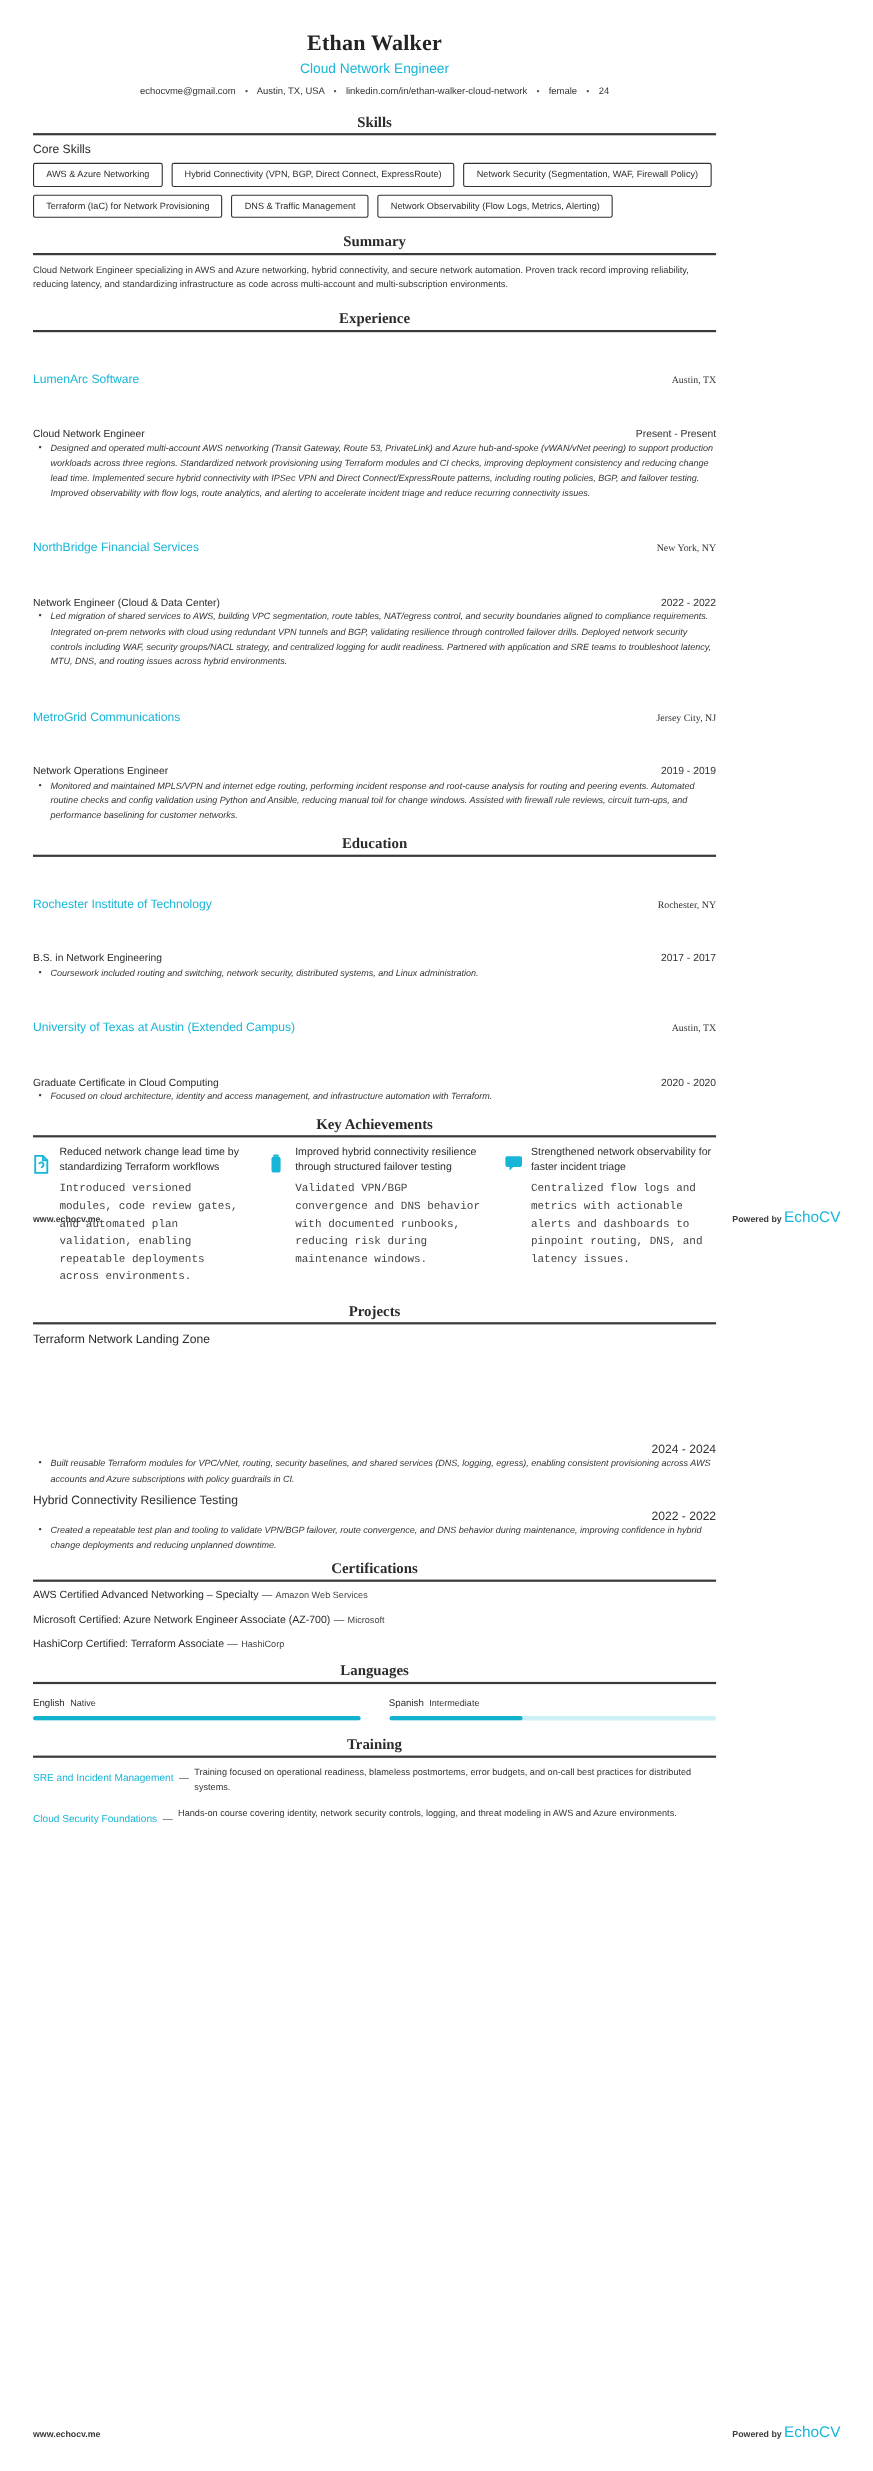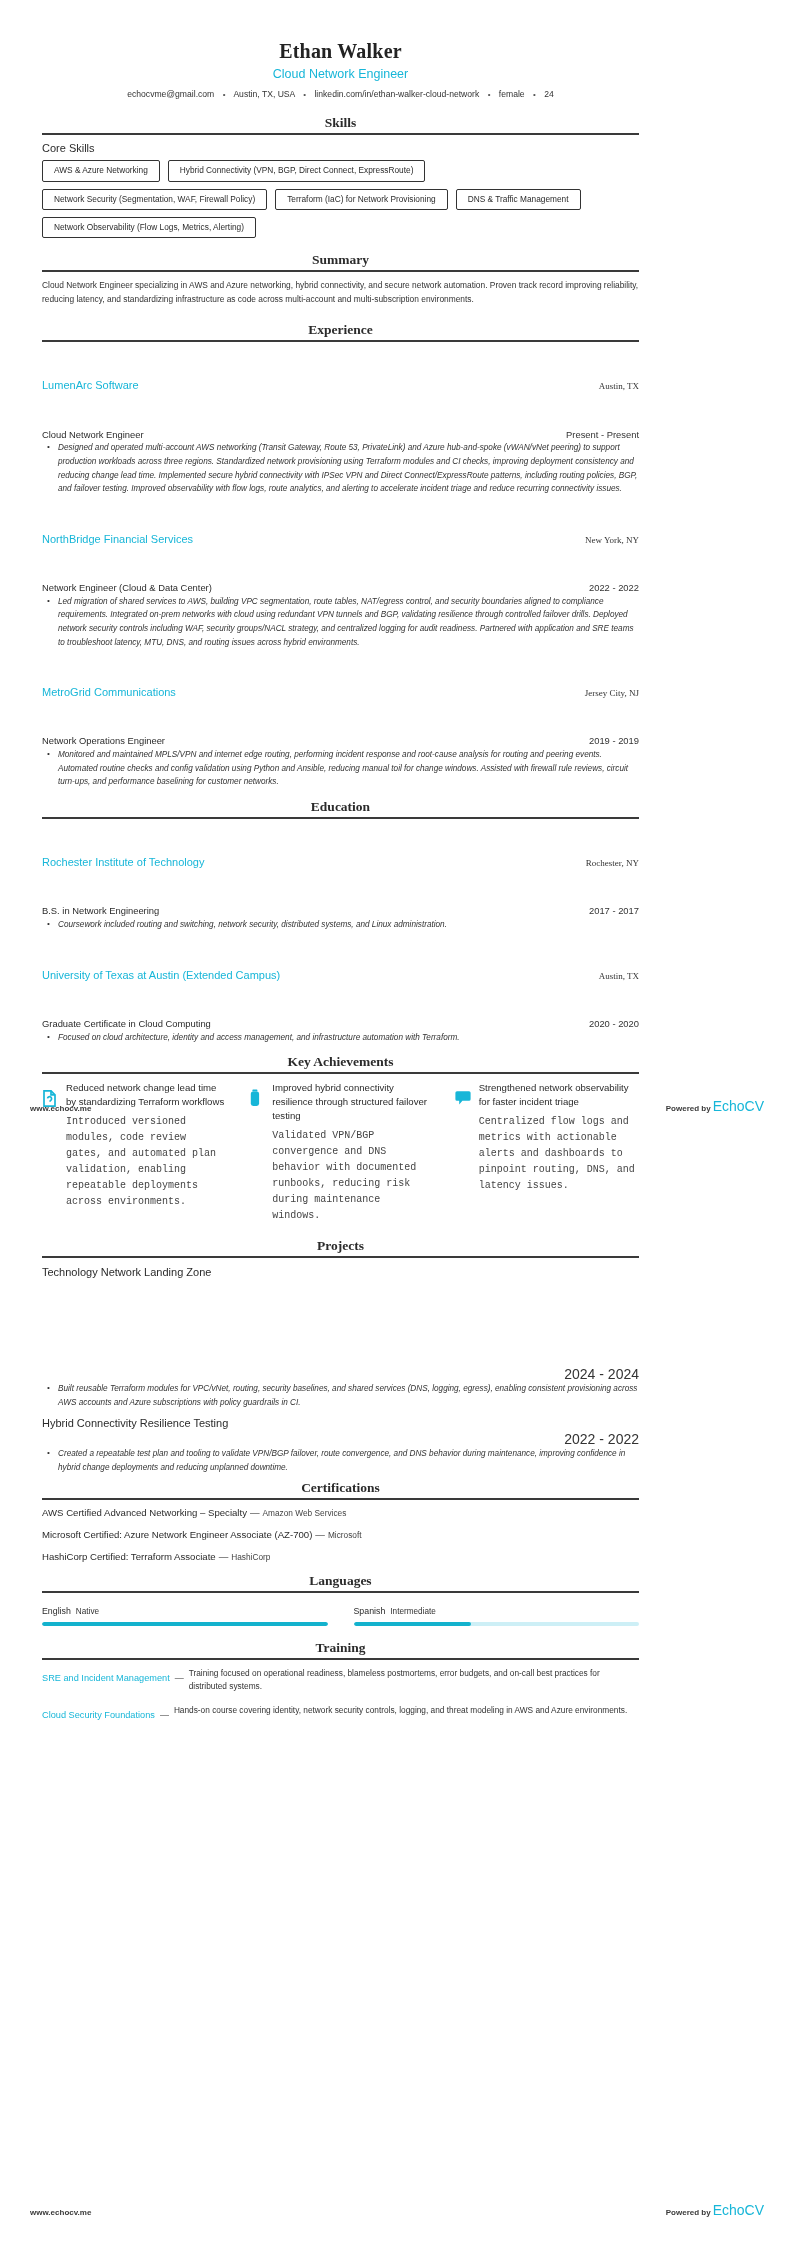--- a/index.html
+++ b/index.html
@@ -11,21 +11,21 @@
     width: 794px;
     font-family: "Liberation Sans", sans-serif;
     color: #2b2b2b;
     -webkit-font-smoothing: antialiased;
   }
   .page {
     position: relative;
     width: 681px;
     min-height: 2246px;
     box-sizing: border-box;
-    padding: 12px;
+    padding: 0;
     background: #fff;
   }
   .content {
     padding: 26px 30px 0 30px;
   }
 
   
   .name {
     text-align: center;
     font-family: "Liberation Serif", serif;
@@ -189,21 +189,21 @@
   }
 
   
   .project { margin-bottom: 6px; }
   .project-name {
     font-size: 11px;
     color: #2b2b2b;
     line-height: 1.4;
   }
   .project-dates {
-    font-size: 14px;
+    font-size: 11px;
     color: #333;
     text-align: right;
     white-space: nowrap;
   }
   .project-row {
     display: flex;
     justify-content: space-between;
     align-items: baseline;
   }
 
@@ -479,21 +479,21 @@
         </div>
 
       </div>
     </div>
 
     <div class="section">
       <div class="section-title">Projects</div>
       <hr class="rule">
 
       <div class="project">
-        <div class="project-name">Technology Network Landing Zone</div>
+        <div class="project-name">Terraform Network Landing Zone</div>
 
         <div class="spacer-break"></div>
         <div class="project-row">
           <span></span>
           <span class="project-dates">2024 - 2024</span>
         </div>
         <ul class="bullets">
           <li>Built reusable Terraform modules for VPC/vNet, routing, security baselines, and shared services (DNS, logging, egress), enabling consistent provisioning across AWS accounts and Azure subscriptions with policy guardrails in CI.</li>
         </ul>
       </div>

